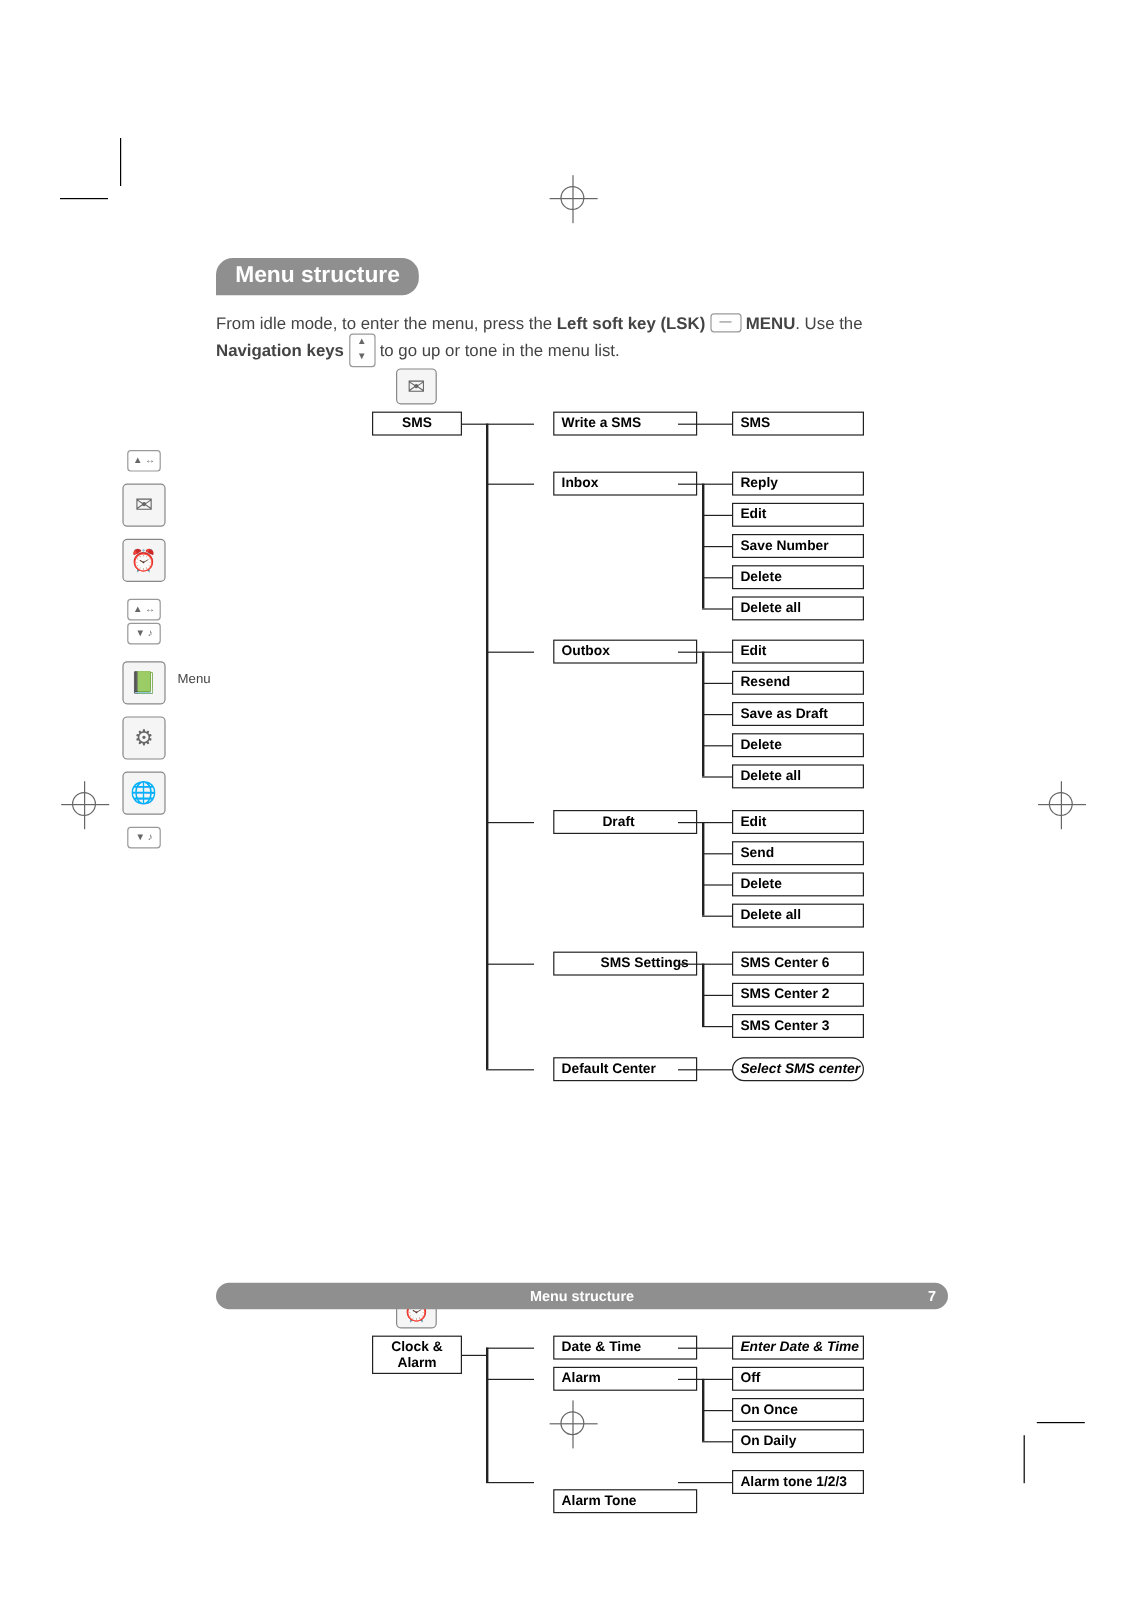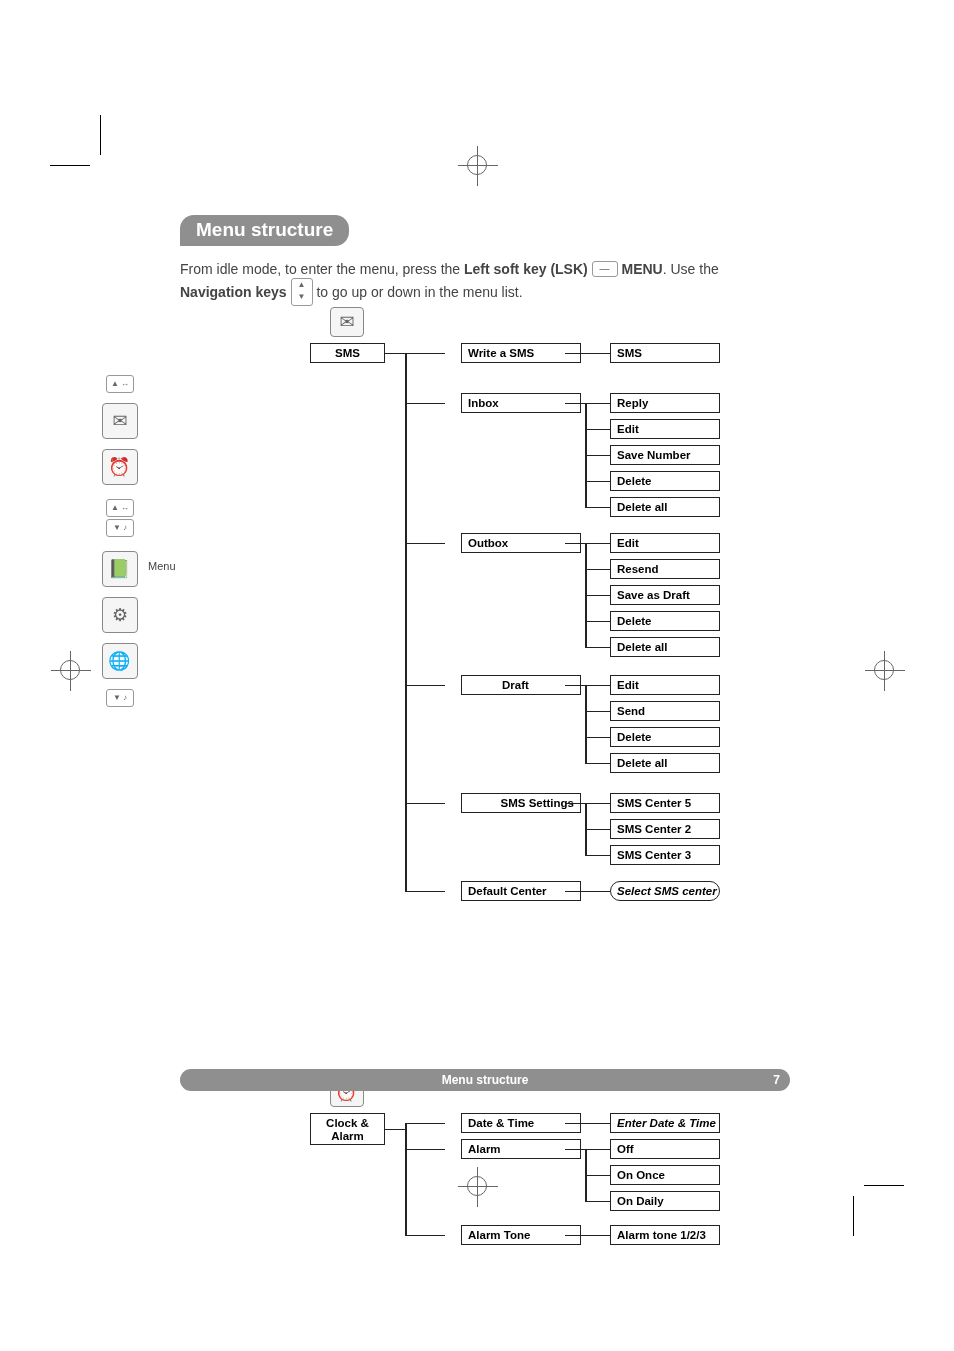--- a/index.html
+++ b/index.html
@@ -218,21 +218,21 @@
 <div class="page">
   <div class="title-pill">Menu structure</div>
 
   <p class="intro">
     <span>From idle mode, to enter the menu, press the </span>
     <b>Left soft key (LSK)</b>
     <span class="lsk-glyph">—</span>
     <b>MENU</b><span>. Use the </span>
     <b>Navigation keys</b>
     <span class="nav-glyph">▲<br>▼</span>
-    <span> to go up or down in the menu list.</span>
+    <span> to go up or tone in the menu list.</span>
   </p>
 
   
   <div class="diagram">
 
     <div class="topglyph">✉</div>
 
     <div class="icon-strip">
       <div class="nav-key">▲ ↔</div>
       <div class="icon-sq">✉</div>
@@ -269,21 +269,21 @@
     <div class="box boxw3" style="left:430px; top:244px;">Resend</div>
     <div class="box boxw3" style="left:430px; top:270px;">Save as Draft</div>
     <div class="box boxw3" style="left:430px; top:296px;">Delete</div>
     <div class="box boxw3" style="left:430px; top:322px;">Delete all</div>
 
     <div class="box boxw3" style="left:430px; top:360px;">Edit</div>
     <div class="box boxw3" style="left:430px; top:386px;">Send</div>
     <div class="box boxw3" style="left:430px; top:412px;">Delete</div>
     <div class="box boxw3" style="left:430px; top:438px;">Delete all</div>
 
-    <div class="box boxw3" style="left:430px; top:478px;">SMS Center 5</div>
+    <div class="box boxw3" style="left:430px; top:478px;">SMS Center 6</div>
     <div class="box boxw3" style="left:430px; top:504px;">SMS Center 2</div>
     <div class="box boxw3" style="left:430px; top:530px;">SMS Center 3</div>
 
     <div class="box boxw3 italic" style="left:430px; top:566px;border-radius:10px;">Select SMS center</div>
 
     <div class="connector-h" style="left:205px; top:38px; width:20px;"></div>
     <div class="connector-v" style="left:225px; top:38px; height:538px;"></div>
     <div class="connector-h" style="left:225px; top:38px; width:40px;"></div>
     <div class="connector-h" style="left:225px; top:88px; width:40px;"></div>
     <div class="connector-h" style="left:225px; top:228px; width:40px;"></div>
@@ -326,21 +326,21 @@
   </div>
 
   
   <div class="diagram2">
     <div class="topglyph" style="left:150px; top:-8px;">⏰</div>
 
     <div class="box boxw1" style="left:130px; top:28px; height:32px; line-height:1.15; white-space:normal;">Clock &amp; Alarm</div>
 
     <div class="box boxw2" style="left:265px; top:28px;">Date &amp; Time</div>
     <div class="box boxw2" style="left:265px; top:54px;">Alarm</div>
-    <div class="box boxw2" style="left:265px; top:140px;">Alarm Tone</div>
+    <div class="box boxw2" style="left:265px; top:156px;">Alarm Tone</div>
 
     <div class="box boxw3 italic" style="left:430px; top:28px;">Enter Date &amp; Time</div>
     <div class="box boxw3" style="left:430px; top:54px;">Off</div>
     <div class="box boxw3" style="left:430px; top:80px;">On Once</div>
     <div class="box boxw3" style="left:430px; top:106px;">On Daily</div>
     <div class="box boxw3" style="left:430px; top:140px;">Alarm tone 1/2/3</div>
 
     <div class="connector-h" style="left:205px; top:44px; width:20px;"></div>
     <div class="connector-v" style="left:225px; top:38px; height:112px;"></div>
     <div class="connector-h" style="left:225px; top:38px; width:40px;"></div>

